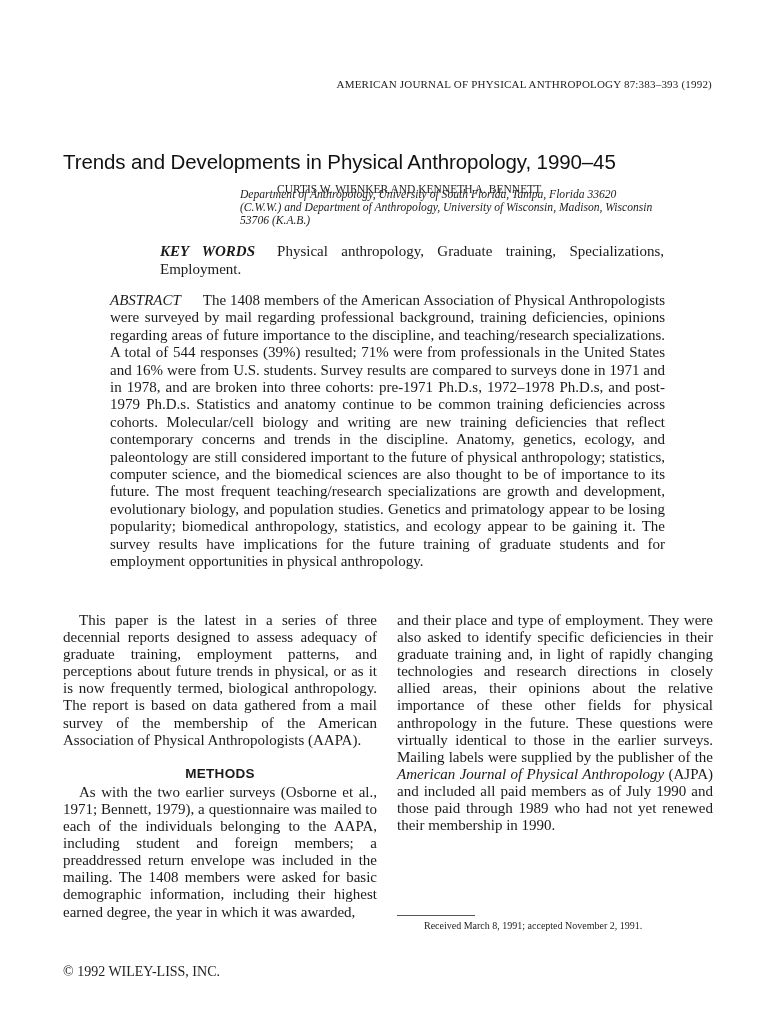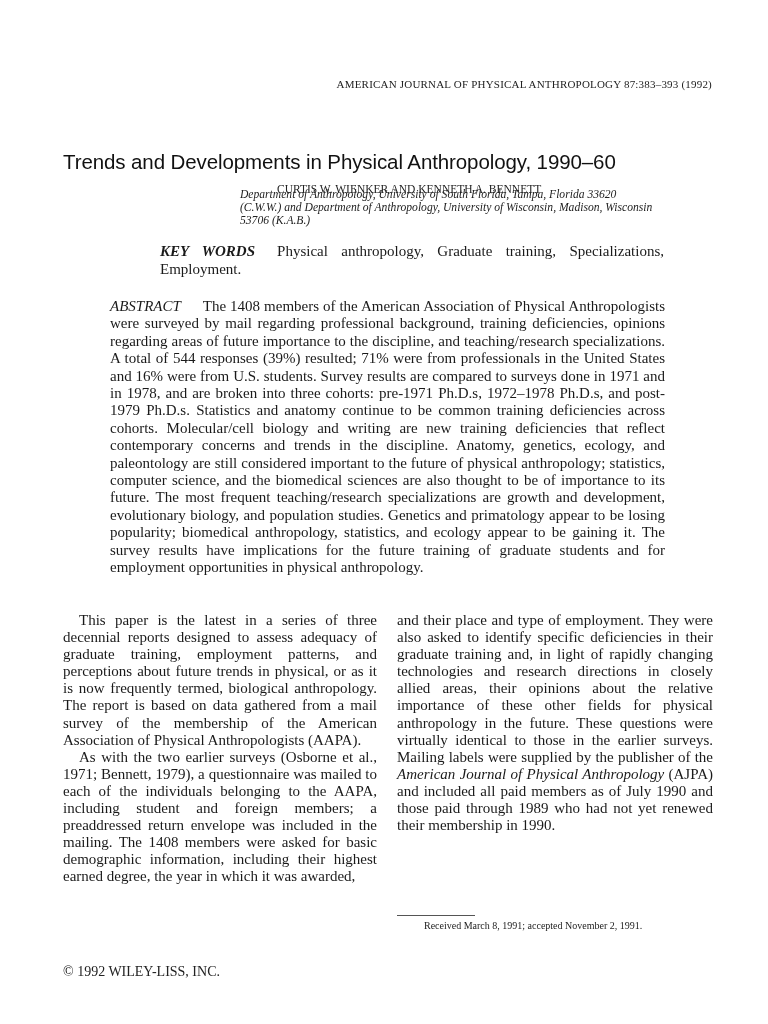--- a/index.html
+++ b/index.html
@@ -66,21 +66,21 @@
       text-align: justify;
       color: #1a1a1a;
     }
     .keywords .label {
       font-style: italic;
       margin-right: 22px;
       font-weight: bold;
     }
     .abstract {
       position: absolute;
-      top: 298px;
+      top: 292px;
       left: 110px;
       width: 555px;
       font-family: "Liberation Serif", serif;
       font-size: 15px;
       line-height: 17.4px;
       text-align: justify;
       color: #1a1a1a;
     }
     .abstract .label {
       font-style: italic;
@@ -143,36 +143,37 @@
       font-size: 14px;
       color: #222;
     }
     em { }
   </style>
 </head>
 <body>
 
 <div class="running-head">AMERICAN JOURNAL OF PHYSICAL ANTHROPOLOGY  87:383–393 (1992)</div>
 
-<div class="title">Trends and Developments in Physical Anthropology, 1990–60</div>
+<div class="title">Trends and Developments in Physical Anthropology, 1990–45</div>
 
 <div class="authors">CURTIS W. WIENKER AND KENNETH A. BENNETT</div>
 
 <div class="affiliation">Department of Anthropology, University of South Florida, Tampa, Florida 33620 (C.W.W.) and Department of Anthropology, University of Wisconsin, Madison, Wisconsin 53706 (K.A.B.)</div>
 
 <div class="keywords">
   <span class="label">KEY WORDS</span><span>Physical anthropology, Graduate training, Specializations, Employment.</span>
 </div>
 
 <div class="abstract">
   <span class="label">ABSTRACT</span><span>The 1408 members of the American Association of Physical Anthropologists were surveyed by mail regarding professional background, training deficiencies, opinions regarding areas of future importance to the discipline, and teaching/research specializations. A total of 544 responses (39%) resulted; 71% were from professionals in the United States and 16% were from U.S. students. Survey results are compared to surveys done in 1971 and in 1978, and are broken into three cohorts: pre-1971 Ph.D.s, 1972–1978 Ph.D.s, and post-1979 Ph.D.s. Statistics and anatomy continue to be common training deficiencies across cohorts. Molecular/cell biology and writing are new training deficiencies that reflect contemporary concerns and trends in the discipline. Anatomy, genetics, ecology, and paleontology are still considered important to the future of physical anthropology; statistics, computer science, and the biomedical sciences are also thought to be of importance to its future. The most frequent teaching/research specializations are growth and development, evolutionary biology, and population studies. Genetics and primatology appear to be losing popularity; biomedical anthropology, statistics, and ecology appear to be gaining it. The survey results have implications for the future training of graduate students and for employment opportunities in physical anthropology.</span>
 </div>
 
 <div class="col col-left">
   <p>This paper is the latest in a series of three decennial reports designed to assess adequacy of graduate training, employment patterns, and perceptions about future trends in physical, or as it is now frequently termed, biological anthropology. The report is based on data gathered from a mail survey of the membership of the American Association of Physical Anthropologists (AAPA).</p>
+  <div class="section-heading">METHODS</div>
   <p>As with the two earlier surveys (Osborne et al., 1971; Bennett, 1979), a questionnaire was mailed to each of the individuals belonging to the AAPA, including student and foreign members; a preaddressed return envelope was included in the mailing. The 1408 members were asked for basic demographic information, including their highest earned degree, the year in which it was awarded,</p>
 </div>
 
 <div class="col col-right">
   <p class="noindent"><span>and their place and type of employment. They were also asked to identify specific deficiencies in their graduate training and, in light of rapidly changing technologies and research directions in closely allied areas, their opinions about the relative importance of these other fields for physical anthropology in the future. These questions were virtually identical to those in the earlier surveys. Mailing labels were supplied by the publisher of the </span><em>American Journal of Physical Anthropology</em><span> (AJPA) and included all paid members as of July 1990 and those paid through 1989 who had not yet renewed their membership in 1990.</span></p>
 </div>
 
 <div class="footnote-rule"></div>
 <div class="footnote">Received March 8, 1991; accepted November 2, 1991.</div>
 

